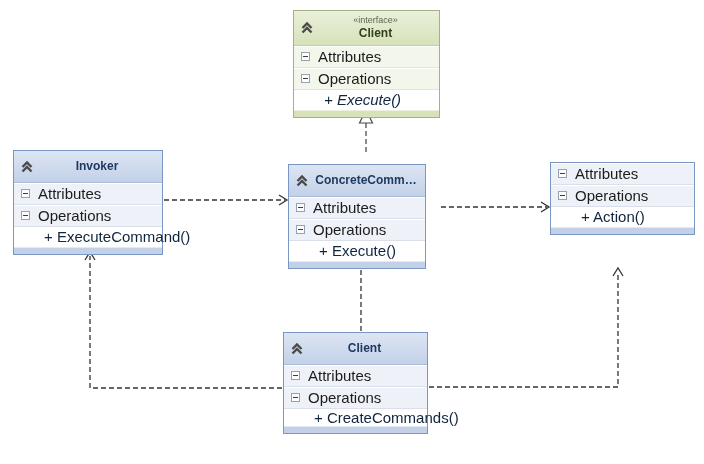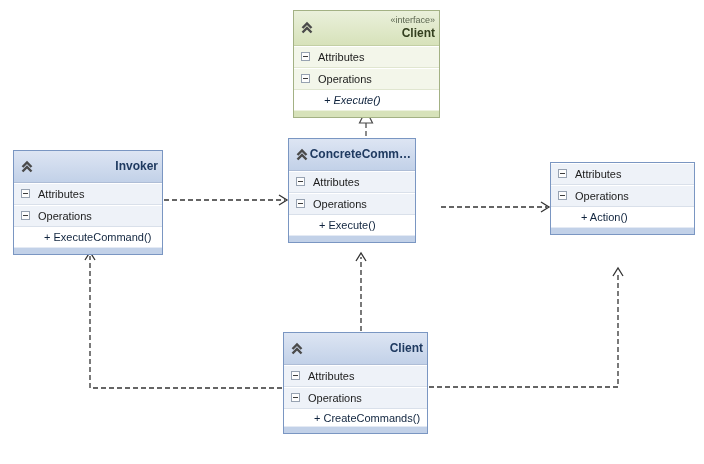--- a/index.html
+++ b/index.html
@@ -19,21 +19,21 @@
   }
   .uml-class.green { border-color: #a3b184; }
 
   .hdr {
     position: relative;
     background: linear-gradient(#dde5f3, #c2d1e8);
     border-bottom: 1px solid #aebdd6;
     text-align: center;
     padding: 4px 4px 5px 22px;
     min-height: 32px;
-    display: flex; flex-direction: column; justify-content: center; align-items: flex-end;
+    display: flex; flex-direction: column; justify-content: center;
   }
   .green .hdr {
     background: linear-gradient(#eaf0db, #d7e2ba);
     border-bottom: 1px solid #c3cfa4;
   }
   .stereotype {
     font-size: 9px; color: #5c6650; line-height: 11px;
   }
   .title {
     font-size: 12px; font-weight: bold; color: #1f3a60; line-height: 14px;
@@ -43,21 +43,21 @@
 
   .chev {
     position: absolute; left: 6px; top: 50%;
     width: 14px; height: 14px; margin-top: -7px;
     cursor: pointer;
   }
   .chev svg { display:block; }
 
   .row {
     position: relative;
-    font-size: 11px; color: #1c1c1c;
+    font-size: 15px; color: #1c1c1c;
     padding: 3px 4px 3px 24px;
     line-height: 14px;
     white-space: nowrap;
   }
   .row.sec {
     background: #eef2f8;
     border-top: 1px solid #ffffff;
     border-bottom: 1px solid #d9e0ea;
   }
   .green .row.sec {
@@ -166,21 +166,21 @@
       <span>Attributes</span>
     </div>
     <div class="row sec">
       <span class="mbox"></span>
       <span>Operations</span>
     </div>
     <div class="row op">+ ExecuteCommand()</div>
     <div class="strip"></div>
   </div>
 
-  <div class="uml-class" style="left:288px; top:138px; width:128px;">
+  <div class="uml-class" style="left:288px; top:164px; width:138px;">
     <div class="hdr">
       <span class="chev">
         <svg width="14" height="14" viewBox="0 0 14 14">
             <path d="M2.5 7 L7 2.5 L11.5 7 M2.5 11.5 L7 7 L11.5 11.5" fill="none" stroke="#4a4a4a" stroke-width="2.4"></path>
           </svg>
       </span>
       <div class="title">ConcreteComm…</div>
     </div>
     <div class="row sec">
       <span class="mbox"></span>

